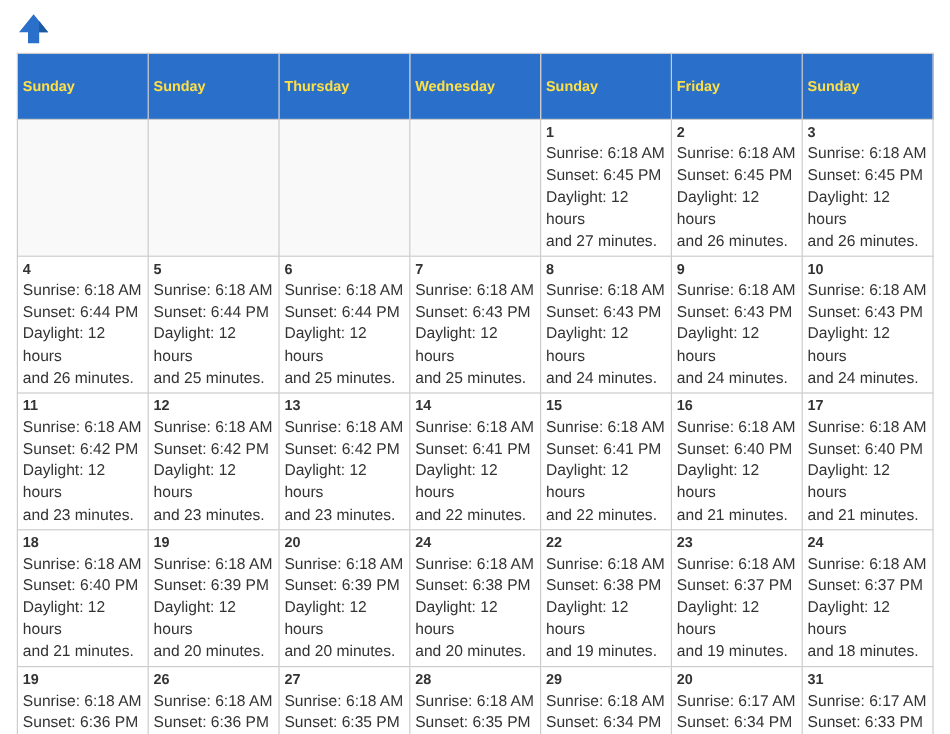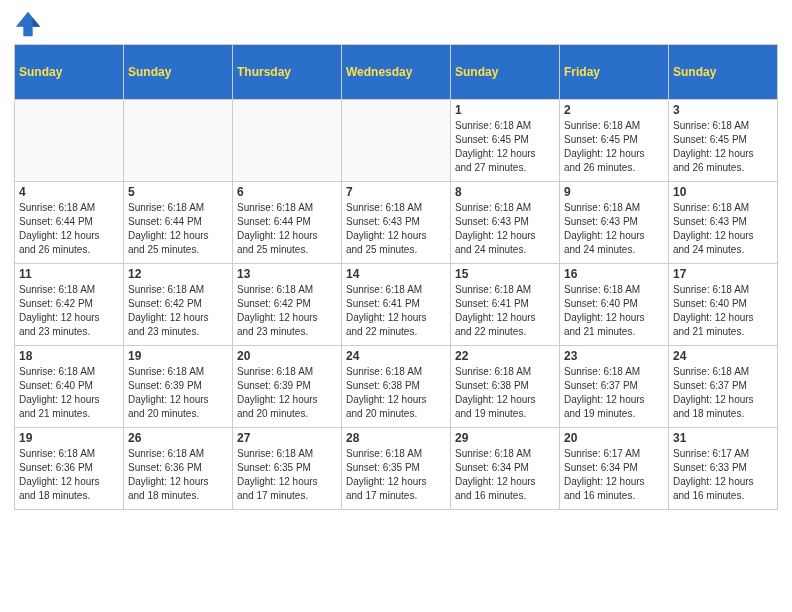--- a/index.html
+++ b/index.html
@@ -83,21 +83,21 @@
     .calendar-table td.empty {
       background: #f9f9f9;
     }
     .day-number {
       font-size: 12px;
       font-weight: bold;
       color: #333;
       margin-bottom: 2px;
     }
     .day-info {
-      font-size: 10px;
+      font-size: 13px;
       color: #333;
       line-height: 1.4;
     }
   </style>
 </head>
 <body>
 
 <div class="page">
   <div class="header">
     <div class="logo">

